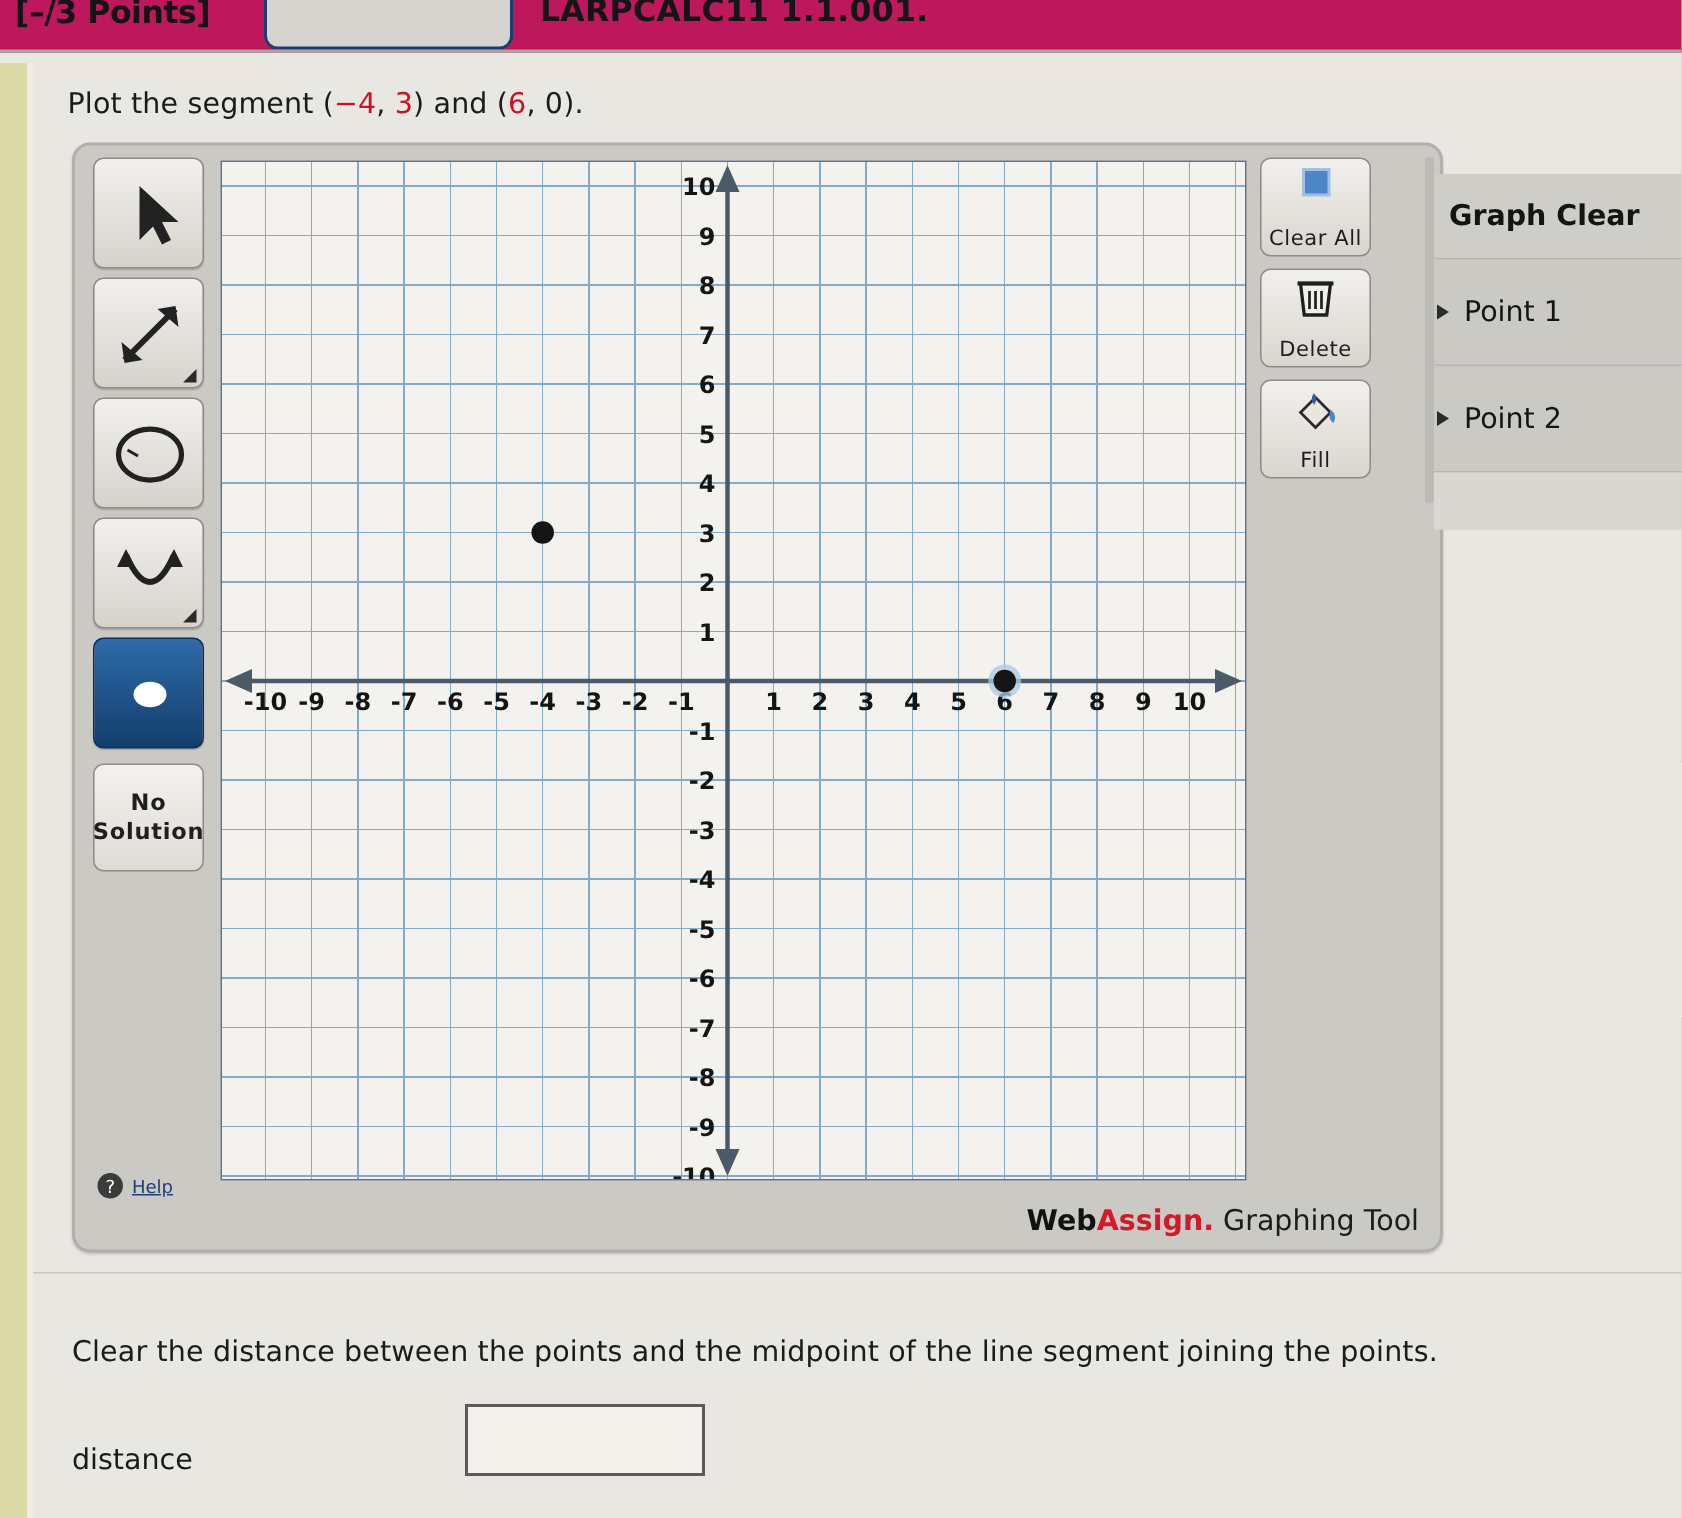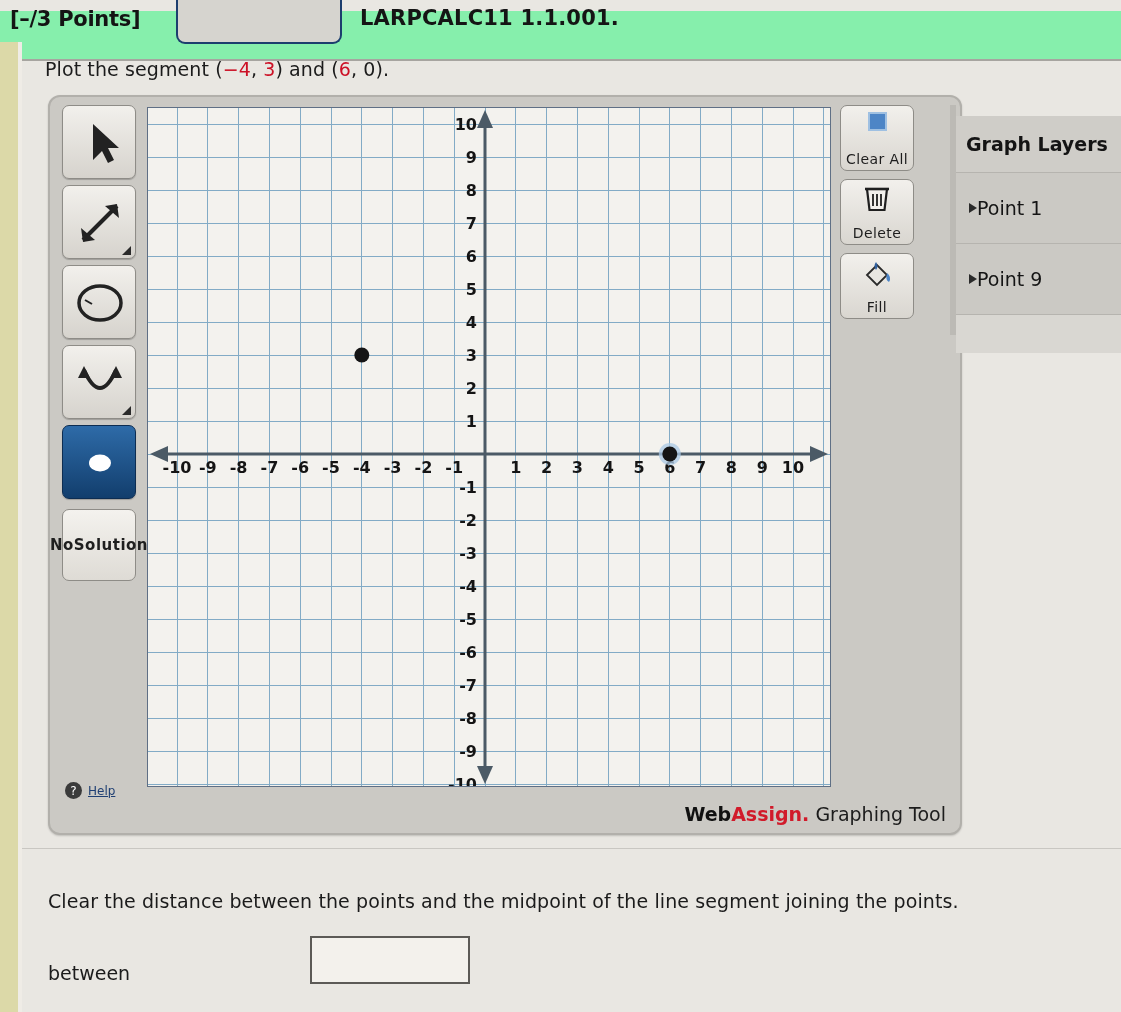--- a/index.html
+++ b/index.html
@@ -3,21 +3,21 @@
 <meta charset="utf-8">
 <style>
   html,body{margin:0;padding:0;}
   body{
     width:1121px;height:1012px;position:relative;overflow:hidden;
     background:#e9e7e2;
     font-family:"DejaVu Sans","Liberation Sans",sans-serif;
     color:#1a1a1a;
   }
   
-  #header-bar{position:absolute;left:0;top:11px;width:1121px;height:50px;background:#86efac;}
+  #header-bar{position:absolute;left:0;top:0;width:1121px;height:35px;background:#be185d;}
   #header-bar:after{content:"";position:absolute;left:0;bottom:0;width:100%;height:2px;background:#a7a5a0;}
   #points-badge{position:absolute;left:10px;top:-4px;font-size:21px;font-weight:bold;letter-spacing:-0.3px;color:#141414;}
   #details-tab{
     position:absolute;left:176px;top:-20px;width:166px;height:53px;
     border:2px solid #1c3e6e;border-top:none;border-radius:0 0 9px 9px;
     background:#d6d4cf;box-sizing:border-box;
   }
   #problem-code{position:absolute;left:360px;top:-5px;font-size:21px;font-weight:bold;color:#151515;letter-spacing:0.2px;}
 
   
@@ -38,42 +38,42 @@
   #tool-col{position:absolute;left:6px;top:8px;width:86px;height:712px;}
   .tool-btn{
     position:absolute;left:6px;width:74px;height:74px;
     background:linear-gradient(#f2f0ec,#d6d3cd);
     border:1px solid #8e8c87;border-radius:7px;box-sizing:border-box;
     box-shadow:0 1px 1px rgba(0,0,0,.22);
   }
   .tool-btn.selected{background:linear-gradient(#2e6ba8,#123e6d);border-color:#0d2d52;}
   .corner-tri{position:absolute;right:4px;bottom:3px;width:0;height:0;border-left:9px solid transparent;border-top:9px solid transparent;border-bottom:9px solid #222;border-right:0;}
   .corner-tri{border-bottom-color:#2a2a2a;}
-  #tool-nosol{position:absolute;left:6px;top:404px;width:74px;height:72px;background:linear-gradient(#f4f2ee,#dedbd5);border:1px solid #8e8c87;border-radius:7px;box-sizing:border-box;display:flex;flex-direction:row;align-items:center;justify-content:center;}
+  #tool-nosol{position:absolute;left:6px;top:404px;width:74px;height:72px;background:linear-gradient(#f4f2ee,#dedbd5);border:1px solid #8e8c87;border-radius:7px;box-sizing:border-box;display:flex;flex-direction:column;align-items:center;justify-content:center;}
   #tool-nosol span{font-size:15px;font-weight:bold;color:#1f1f1f;line-height:19px;letter-spacing:0.5px;}
   #help-row{position:absolute;left:8px;top:676px;display:flex;align-items:center;gap:5px;}
   #help-label{font-size:12px;color:#1f3f73;text-decoration:underline;}
 
   
   #plot-wrap{position:absolute;left:97px;top:10px;width:684px;height:680px;background:#f3f2ee;border:1px solid #5f6f85;box-sizing:border-box;overflow:hidden;}
   #plot-inner{position:absolute;left:0;top:0;width:682px;height:678px;}
 
   
   #cmd-col{position:absolute;left:790px;top:8px;width:86px;height:700px;}
   .cmd-btn{position:absolute;left:0;width:74px;height:66px;background:linear-gradient(#f2f0ec,#d9d6d0);border:1px solid #8e8c87;border-radius:7px;box-sizing:border-box;display:flex;flex-direction:column;align-items:center;justify-content:flex-start;padding-top:5px;}
   .cmd-label{font-size:14px;color:#1d1d1d;letter-spacing:0.4px;position:absolute;bottom:3px;width:100%;text-align:center;}
   #brand{position:absolute;right:14px;bottom:8px;font-size:19px;color:#1c1c1c;font-weight:bold;}
   #brand .web{font-weight:bold;color:#111;}
   #brand .assign{color:#d11a2a;font-weight:bold;}
   #brand .tool{font-weight:normal;color:#1c1c1c;}
 
   
   #layers-panel{position:absolute;left:956px;top:116px;width:165px;background:#cfcdc8;}
   #layers-title{height:56px;line-height:56px;padding-left:10px;font-size:19px;font-weight:bold;color:#141414;border-bottom:1px solid #b6b4af;}
-  .layer-row{height:70px;display:flex;align-items:center;gap:0;padding-left:13px;border-bottom:1px solid #b6b4af;background:#cbc9c4;}
+  .layer-row{height:70px;display:flex;align-items:center;gap:10px;padding-left:2px;border-bottom:1px solid #b6b4af;background:#cbc9c4;}
   .layer-row .caret{width:0;height:0;border-left:8px solid #2a2a2a;border-top:5px solid transparent;border-bottom:5px solid transparent;}
   .layer-label{font-size:19px;color:#141414;}
   #layers-tail{height:38px;background:#d9d7d2;}
   #layers-left-edge{position:absolute;left:950px;top:105px;width:6px;height:230px;background:#bcbab5;}
 
   
   #q-text{position:absolute;left:48px;top:890px;font-size:19px;color:#1b1b1b;letter-spacing:0.1px;}
   #distance-label{position:absolute;left:48px;top:962px;font-size:19px;color:#1b1b1b;}
   #distance-input{position:absolute;left:310px;top:936px;width:160px;height:48px;background:#f3f1ec;border:2px solid #5c5a56;box-sizing:border-box;}
   #bottom-sep{position:absolute;left:22px;top:848px;width:1099px;height:1px;background:#c9c7c2;}
@@ -278,28 +278,28 @@
       </svg>
       <span class="cmd-label">Fill</span>
     </div>
   </div>
 
   <div id="brand"><span class="web">Web</span><span class="assign">Assign.</span><span class="tool"> Graphing Tool</span></div>
 </div>
 
 <div id="layers-left-edge"></div>
 <div id="layers-panel">
-  <div id="layers-title">Graph Layers</div>
+  <div id="layers-title">Graph Clear</div>
   <div class="layer-row">
     <span class="caret"></span>
     <span class="layer-label">Point 1</span>
   </div>
   <div class="layer-row">
     <span class="caret"></span>
-    <span class="layer-label">Point 9</span>
+    <span class="layer-label">Point 2</span>
   </div>
   <div id="layers-tail"></div>
 </div>
 
 <div id="bottom-sep"></div>
 <div id="q-text">Clear the distance between the points and the midpoint of the line segment joining the points.</div>
-<div id="distance-label">between</div>
+<div id="distance-label">distance</div>
 <input id="distance-input" type="text" placeholder="" style="">
 
 </body></html>

